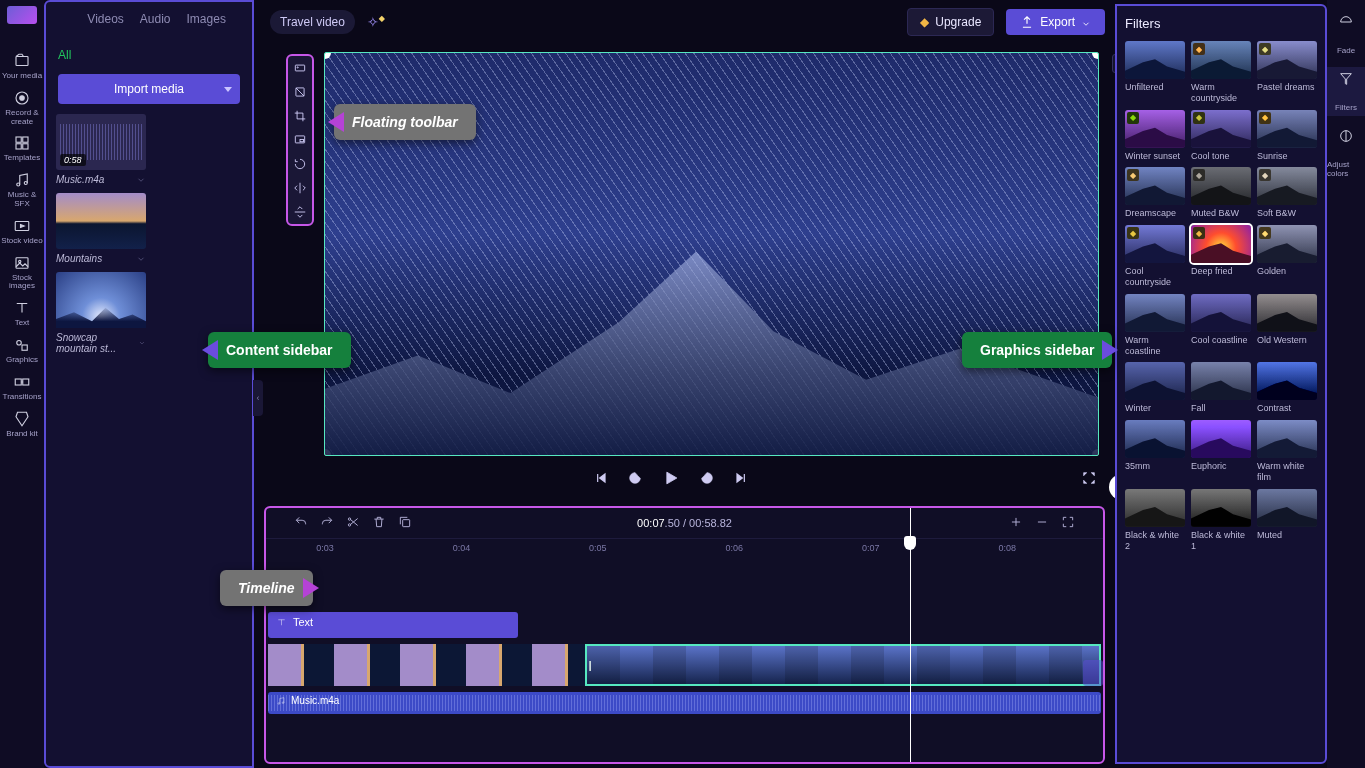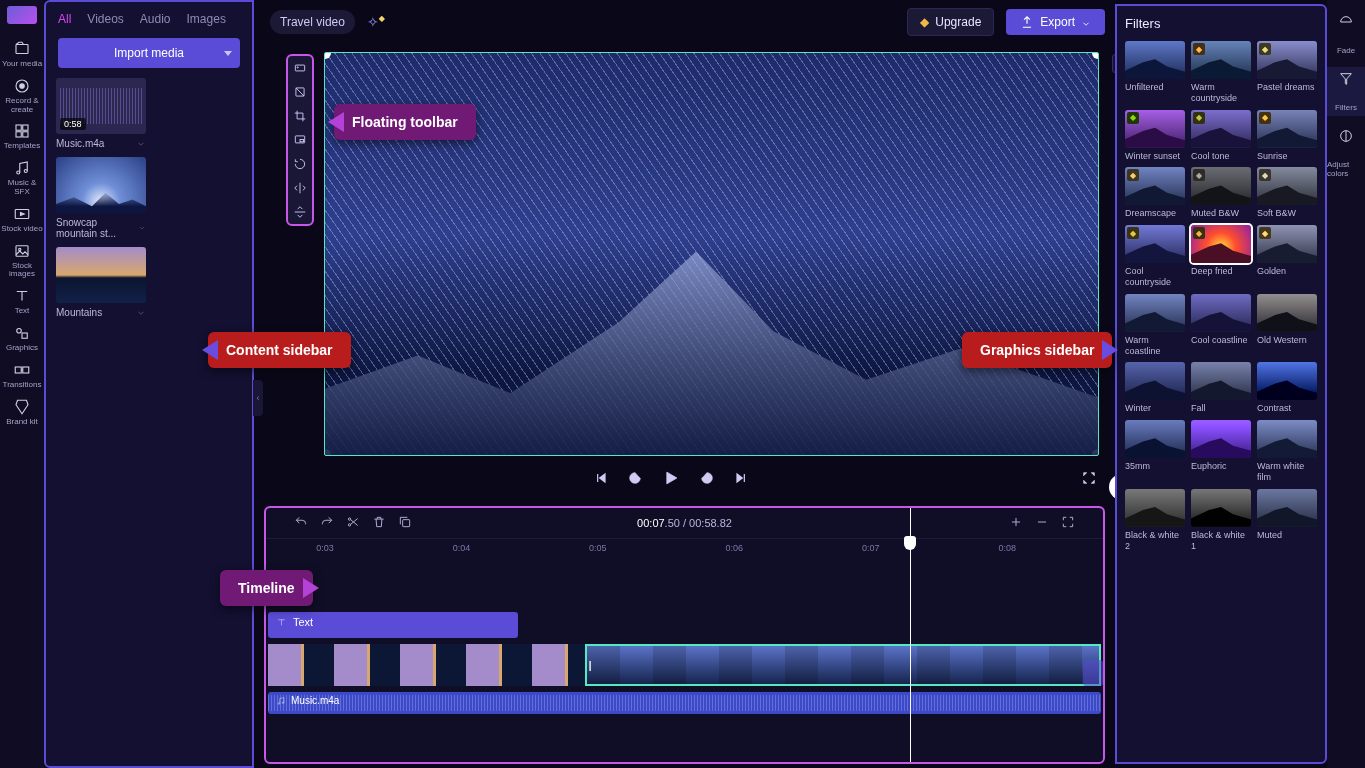--- a/index.html
+++ b/index.html
@@ -1,32 +1,32 @@
 <!DOCTYPE html>
 <html><head>
 <meta charset="utf-8">
 <style>
 * { margin:0; padding:0; box-sizing:border-box; font-family:"Segoe UI",sans-serif; }
 body { background:#0a0818; color:#cfcfe0; width:1365px; height:768px; overflow:hidden; position:relative; }
 
 
-.icon-nav { position:absolute; left:0; top:0; width:44px; height:100%; background:#0f0c24; display:flex; flex-direction:column; align-items:center; padding-top:6px; gap:6px; }
+.icon-nav { position:absolute; left:0; top:0; width:44px; height:100%; background:#0f0c24; display:flex; flex-direction:column; align-items:center; padding-top:6px; gap:18px; }
 .icon-nav .logo { width:30px; height:18px; background:linear-gradient(135deg,#6d5dd6,#b84fee); border-radius:3px; margin-bottom:6px; }
 .icon-nav .nav-item { width:44px; display:flex; flex-direction:column; align-items:center; gap:2px; padding:4px 0; cursor:pointer; font-size:8px; color:#a6a2c9; text-align:center; line-height:1.1; }
 .icon-nav .nav-item svg { width:18px; height:18px; stroke:#cfcfe0; fill:none; stroke-width:1.5; }
 
 
 .content-sidebar { position:absolute; left:44px; top:0; width:210px; height:100%; background:#131031; border:2px solid #5a4cd6; border-radius:6px 0 0 6px; display:flex; flex-direction:column; }
 .content-tabs { display:flex; gap:16px; padding:10px 12px 8px; font-size:12px; }
 .content-tabs span { color:#8e8bb3; cursor:pointer; }
-.content-tabs span.active { color:#d946ef; }
+.content-tabs span.active { color:#22c55e;margin-top:36px; }
 .import-btn { margin:4px 12px 10px; background:#5a4cd6; color:#fff; border:none; border-radius:4px; height:30px; font-size:12px; display:flex; align-items:center; justify-content:center; position:relative; cursor:pointer; }
 .import-btn::after { content:""; position:absolute; right:8px; width:0; height:0; border-left:4px solid transparent; border-right:4px solid transparent; border-top:5px solid #cbc5ff; }
 .media-grid { display:flex; flex-wrap:wrap; gap:8px; padding:0 10px; }
-.media-item { width:90px; font-size:10px; color:#bdbad8; }
+.media-item { width:90px; font-size:10px; color:#bdbad8;font-style:italic; }
 .thumb { width:90px; height:56px; border-radius:3px; position:relative; display:flex; align-items:flex-end; }
 .thumb.audio { background:linear-gradient(#2b2750,#2b2750); }
 .thumb.audio .wave { position:absolute; inset:10px 4px; background:repeating-linear-gradient(90deg,#6d6ab8 0 1px,transparent 1px 3px); opacity:.6; }
 .thumb .dur { position:absolute; bottom:4px; left:4px; background:#000a; color:#fff; font-size:9px; padding:1px 4px; border-radius:2px; }
 .thumb.photo1 { background:linear-gradient(180deg,#a38cc9 0%, #d8a76e 50%, #0b1530 55%, #12214a 100%); }
 .thumb.photo2 { background:radial-gradient(ellipse at 50% 80%,#e6ecff 0%,#6f8fd8 30%,#2a3f85 100%); position:relative; }
 .thumb.photo2::after{content:"";position:absolute;left:0;right:0;bottom:0;height:40%;background:linear-gradient(180deg,transparent,#0d1640 70%);clip-path:polygon(0 60%, 20% 30%, 40% 70%, 55% 10%, 70% 60%, 85% 40%, 100% 70%, 100% 100%, 0 100%);}
 .media-item .label { margin-top:4px; display:flex; justify-content:space-between; align-items:center; }
 .media-item .label svg{width:10px;height:10px;stroke:#9e9bcb;fill:none;}
 .backup-bar { margin-top:auto; padding:8px 12px; font-size:10px; color:#c0bdde; display:flex; align-items:center; gap:6px; border-top:1px solid #221f43; }
@@ -109,22 +109,22 @@
 .filter-item.selected .fthumb{outline:2px solid #fff;}
 .filter-item .flabel{margin-top:3px;line-height:1.2;max-height:22px;overflow:hidden;}
 
 
 .right-rail{position:absolute;right:0;top:0;width:38px;height:100%;background:#0f0c24;display:flex;flex-direction:column;align-items:center;padding-top:10px;gap:8px;}
 .right-rail .ritem{width:38px;display:flex;flex-direction:column;align-items:center;gap:16px;font-size:8px;color:#a6a2c9;padding:4px 0;cursor:pointer;}
 .right-rail .ritem.active{background:#1c1940;}
 .right-rail svg{width:16px;height:16px;stroke:#cfcfe0;fill:none;stroke-width:1.5;}
 
 
-.callout{position:absolute;background:#b91c1c;color:#fff;font-size:14px;font-weight:600;padding:10px 18px;border-radius:6px;z-index:20;box-shadow:0 3px 10px #0008;}
-.callout.pink{background:#701a75;}
+.callout{position:absolute;background:#15803d;color:#fff;font-size:14px;font-weight:600;padding:10px 18px;border-radius:6px;z-index:20;box-shadow:0 3px 10px #0008;}
+.callout.pink{background:#737373;font-style:italic;}
 .callout.arrow-left::before{content:"";position:absolute;left:-16px;top:50%;transform:translateY(-50%);border:10px solid transparent;border-right:16px solid #6a4ce0;}
 .callout.arrow-right::after{content:"";position:absolute;right:-16px;top:50%;transform:translateY(-50%);border:10px solid transparent;border-left:16px solid #6a4ce0;}
 .callout.pink.arrow-left::before{border-right-color:#b542d6;}
 .callout.pink.arrow-right::after{border-left-color:#b542d6;}
 
 
 .t-warm{filter:sepia(.3) hue-rotate(-10deg) saturate(1.3);}
 .t-pastel{filter:brightness(1.2) saturate(.6) hue-rotate(10deg);}
 .t-winter{filter:hue-rotate(40deg) saturate(1.4);}
 .t-cool{filter:hue-rotate(20deg);}
@@ -246,32 +246,32 @@
           <span class="dur">0:58</span>
         </div>
         <div class="label">
           <span>Music.m4a</span>
           <svg viewBox="0 0 24 24">
             <path d="M6 9l6 6 6-6"></path>
           </svg>
         </div>
       </div>
       <div class="media-item">
+        <div class="thumb photo1"></div>
+        <div class="label">
+          <span>Mountains</span>
+          <svg viewBox="0 0 24 24">
+            <path d="M6 9l6 6 6-6"></path>
+          </svg>
+        </div>
+      </div>
+      <div class="media-item">
         <div class="thumb photo2"></div>
         <div class="label">
           <span>Snowcap mountain st...</span>
-          <svg viewBox="0 0 24 24">
-            <path d="M6 9l6 6 6-6"></path>
-          </svg>
-        </div>
-      </div>
-      <div class="media-item">
-        <div class="thumb photo1"></div>
-        <div class="label">
-          <span>Mountains</span>
           <svg viewBox="0 0 24 24">
             <path d="M6 9l6 6 6-6"></path>
           </svg>
         </div>
       </div>
     </div>
 </div>
 
 <div class="collapse-handle">‹</div>
 

